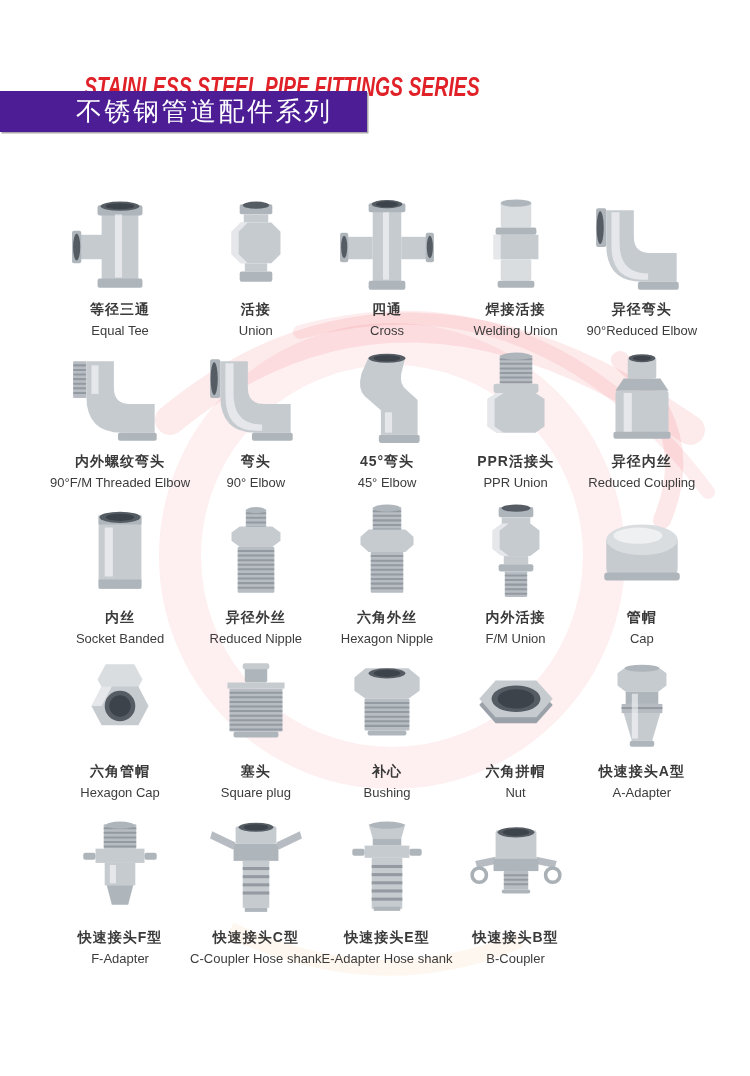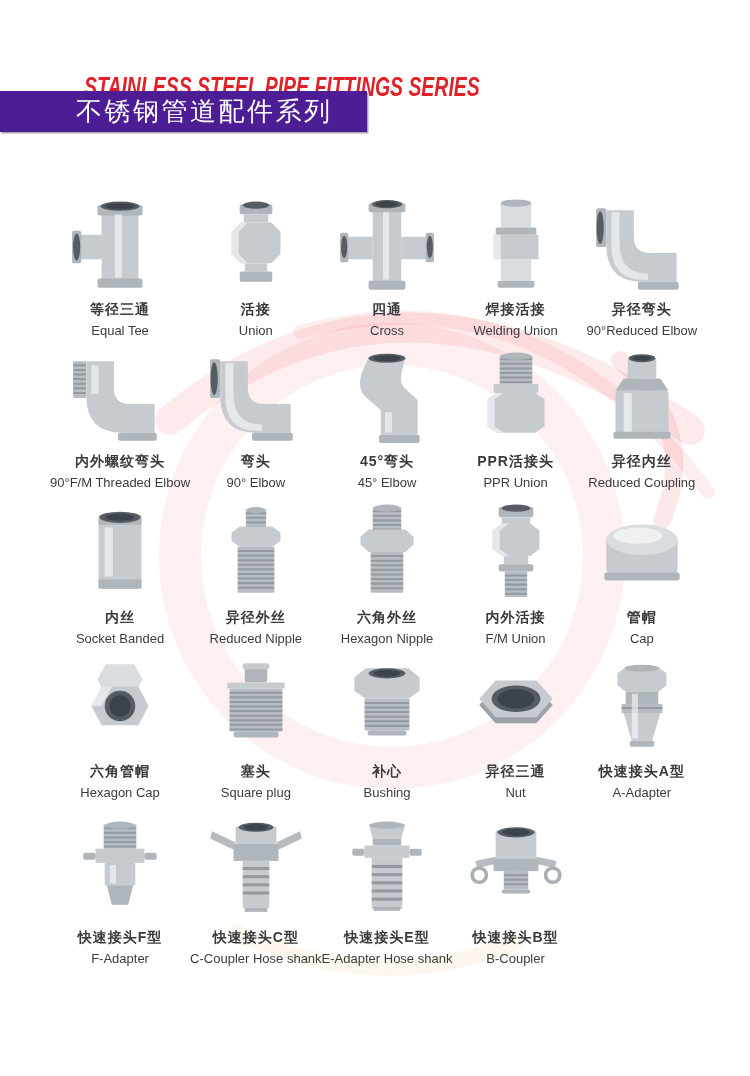--- a/index.html
+++ b/index.html
@@ -402,21 +402,21 @@
     <figure class="cell">
       <div class="img">
         <svg width="104" height="102" viewBox="0 0 96 100">
           <polygon points="12,48 28,30 68,30 84,48 68,66 28,66" fill="#9aa1a8"></polygon>
           <polygon points="12,42 28,24 68,24 84,42 68,60 28,60" fill="#c6cbd0"></polygon>
           <ellipse cx="48" cy="42" rx="24" ry="13" fill="#565c63"></ellipse>
           <ellipse cx="48" cy="42" rx="18" ry="9.5" fill="#3d434a"></ellipse>
         </svg>
       </div>
       <figcaption>
-        <div class="zh">异径三通</div>
+        <div class="zh">六角拼帽</div>
         <div class="en">Nut</div>
       </figcaption>
     </figure>
     <figure class="cell">
       <div class="img">
         <svg width="104" height="102" viewBox="0 0 96 100">
           <polygon points="24,17 32,11 64,11 72,17 72,29 64,35 32,35 24,29" fill="#c6cbd0"></polygon>
           <ellipse cx="48" cy="12" rx="17" ry="3.5" fill="#aeb5bb"></ellipse>
           <rect x="32" y="35" width="32" height="12" rx="0" fill="#aeb5bb"></rect>
           <rect x="28" y="47" width="40" height="9" rx="0" fill="#b6bcc2"></rect>

